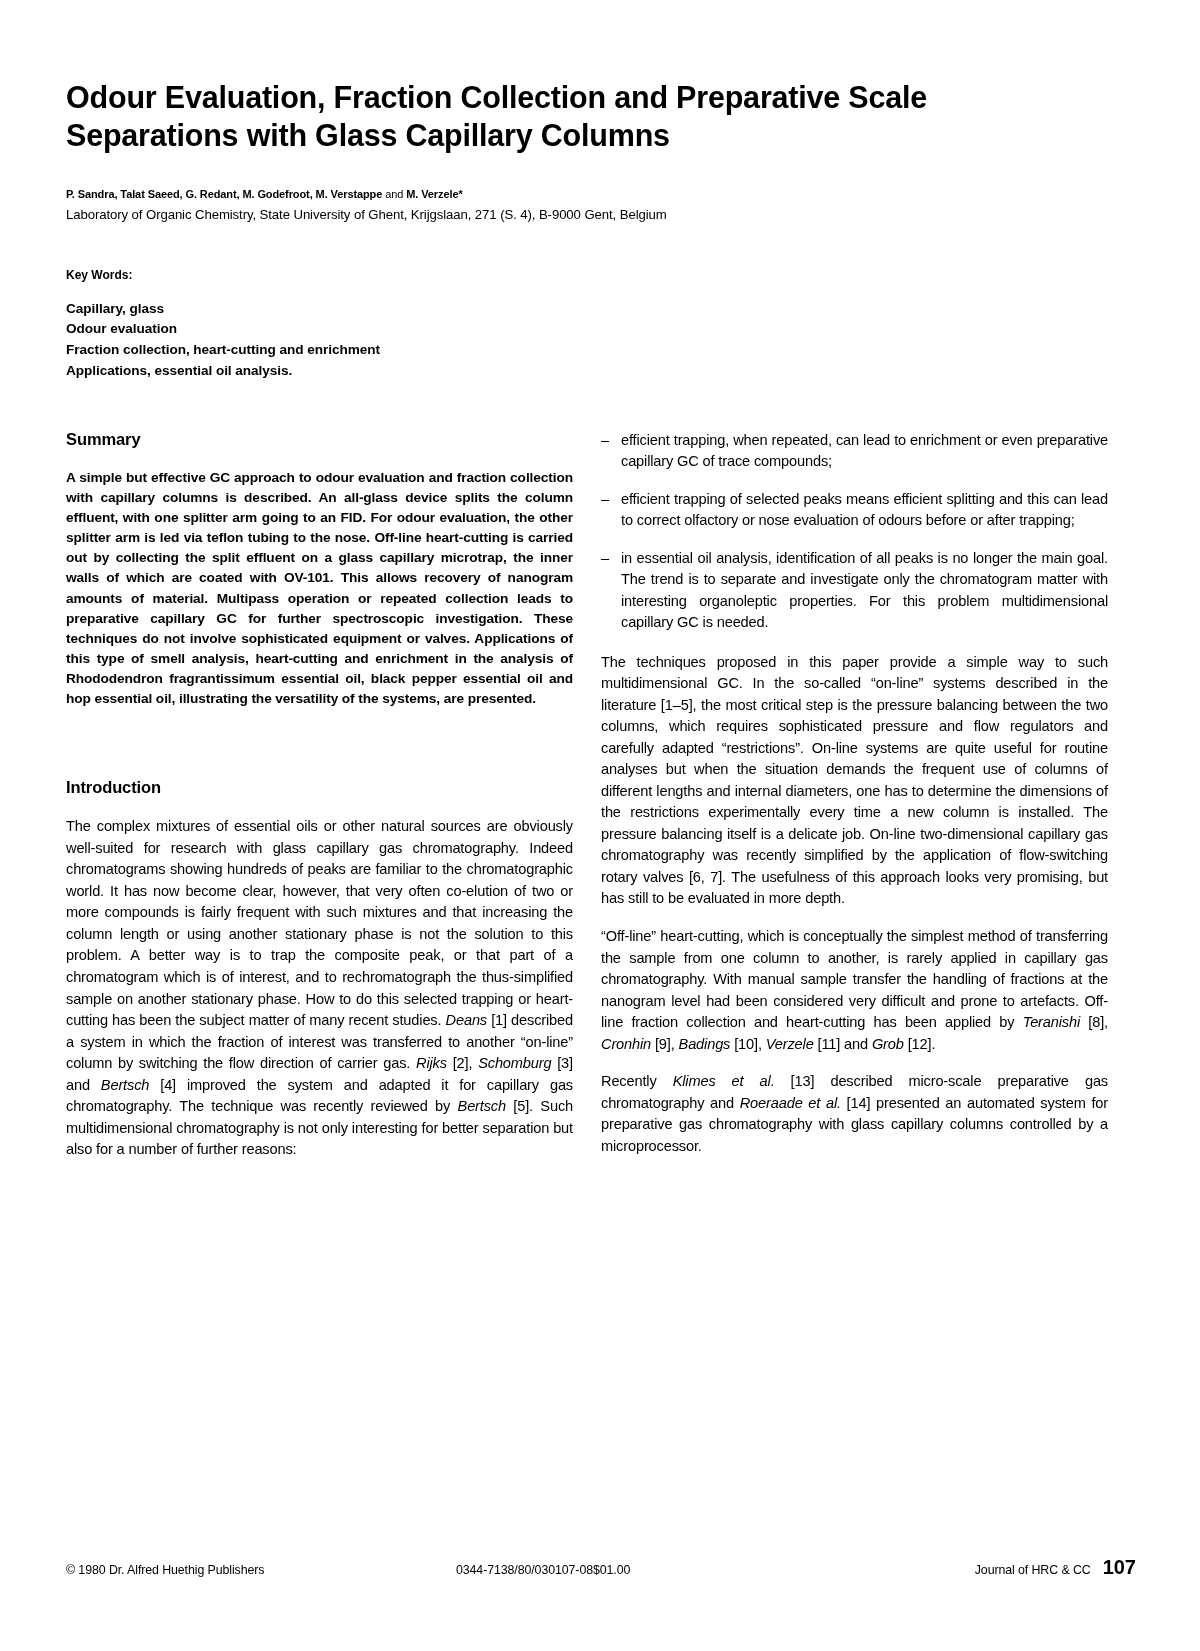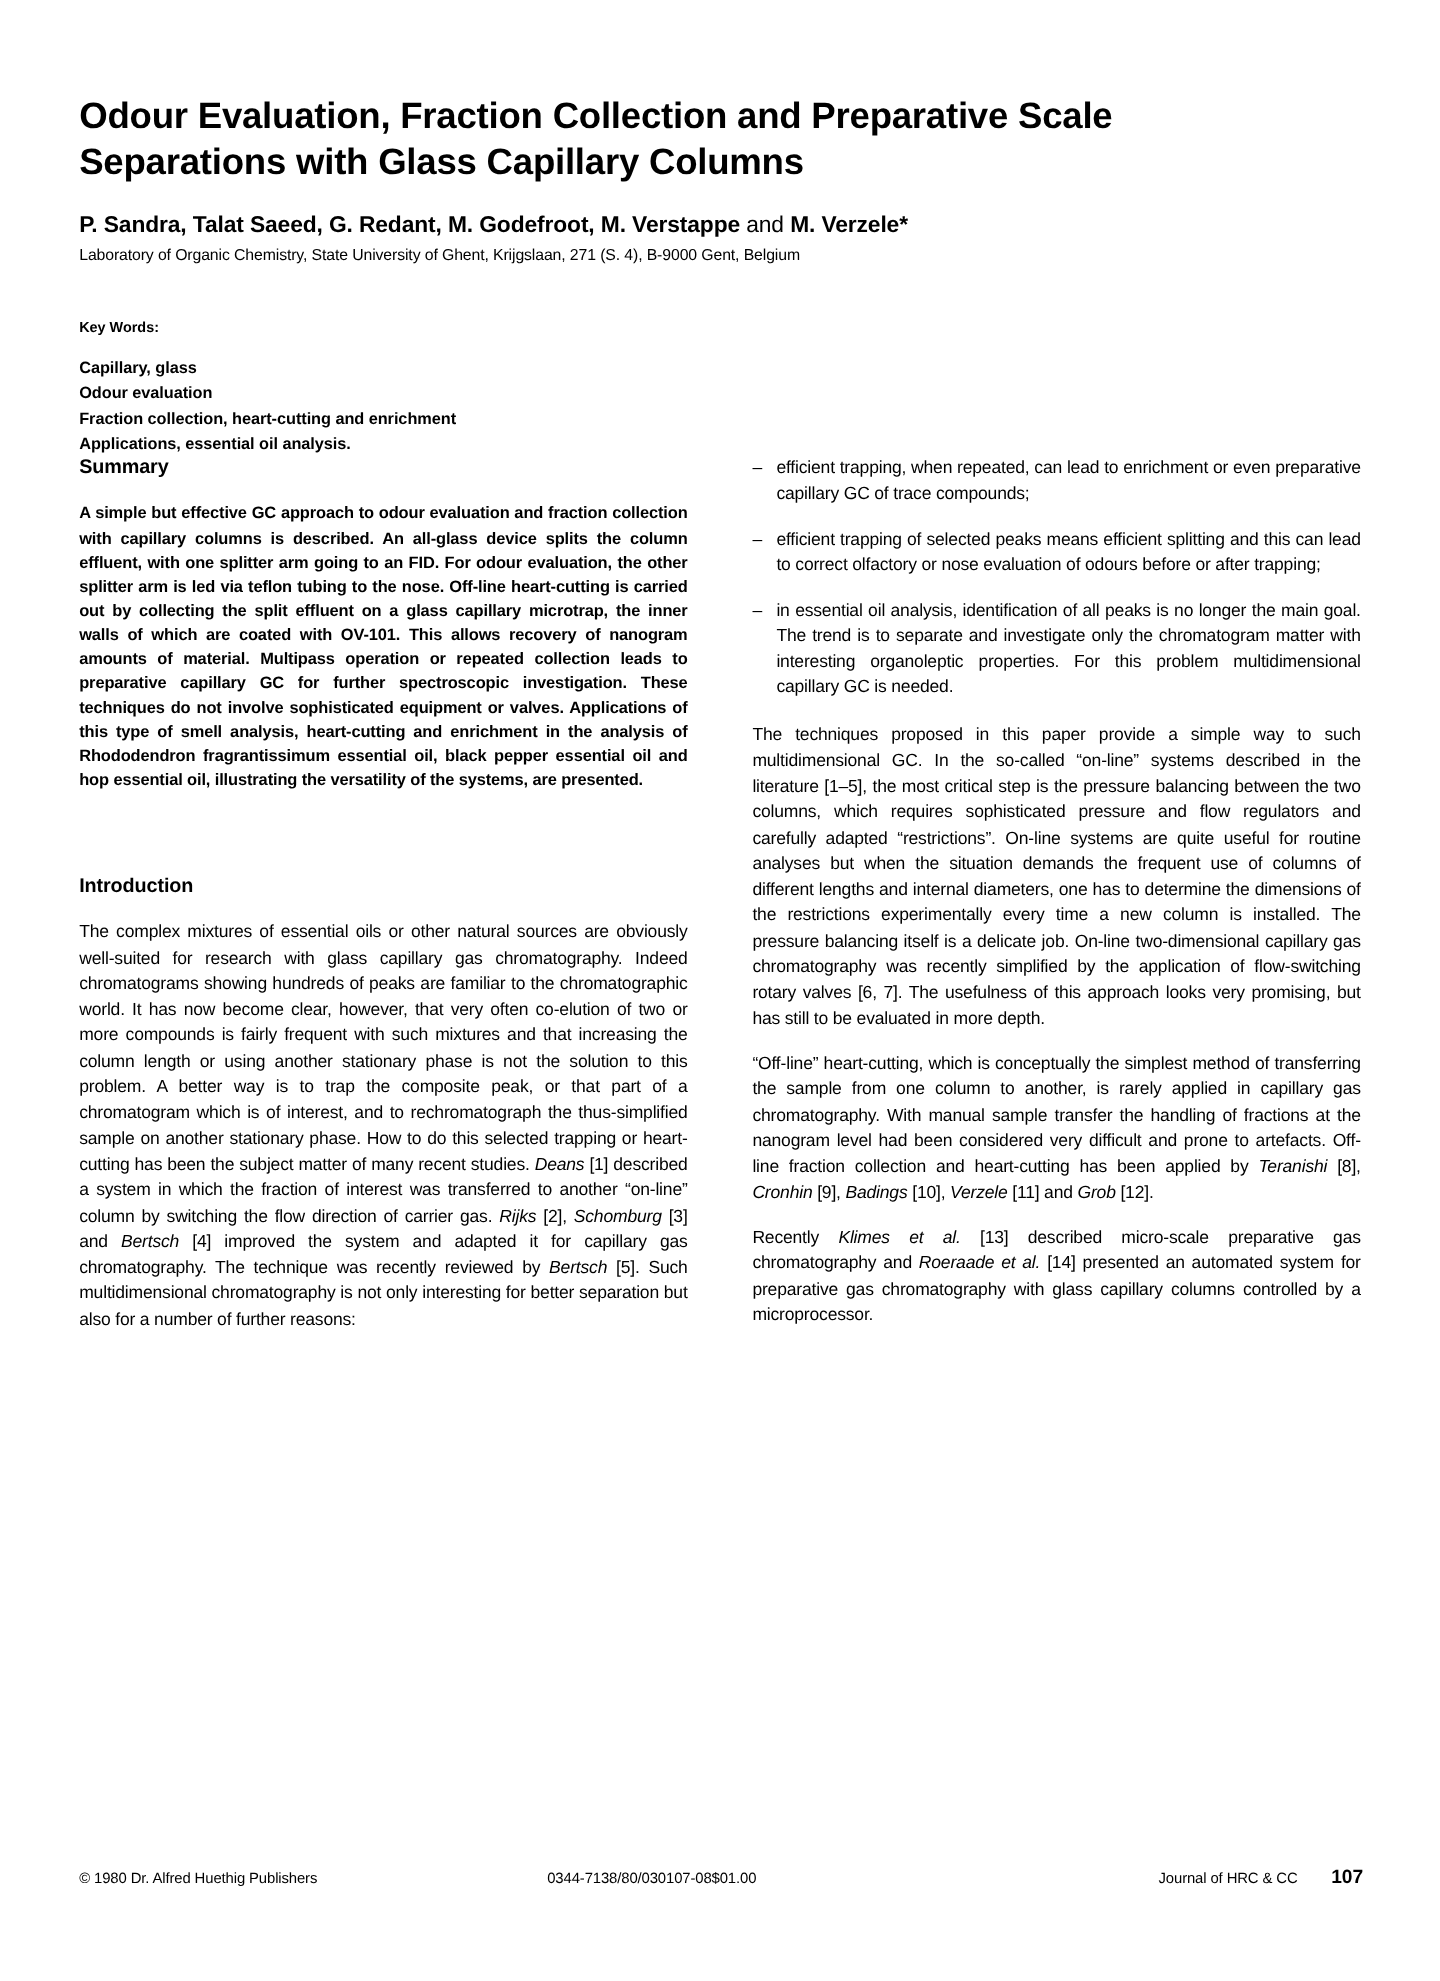--- a/index.html
+++ b/index.html
@@ -36,22 +36,22 @@
     font-size: 30.5px;
     line-height: 1.26;
     font-weight: bold;
     letter-spacing: -0.2px;
     font-family: "Liberation Sans", sans-serif;
     max-width: 1030px;
   }
 
   
   .authors {
-    margin-top: 20px;
-    font-size: 19px;
+    margin-top: 32px;
+    font-size: 11px;
     font-weight: bold;
     line-height: 1.35;
     letter-spacing: -0.1px;
   }
   .authors .plain {
     font-weight: normal;
   }
   .affiliation {
     margin-top: 4px;
     font-size: 13.2px;
@@ -75,22 +75,23 @@
     padding: 0;
     font-size: 13.6px;
     font-weight: bold;
     line-height: 1.53;
     letter-spacing: -0.05px;
   }
 
   
   .columns {
     position: relative;
+    margin-top: 48px;
     display: flex;
-    gap: 54px;
+    gap: 28px;
   }
   .col {
     width: 507px;
   }
   .col-left { padding-top: 0; }
   .col-right { padding-top: 0; }
 
   h2.section {
     font-size: 16.5px;
     font-weight: bold;
@@ -155,23 +156,23 @@
     letter-spacing: -0.1px;
   }
   .footer .f-left { width: 390px; }
   .footer .f-mid { width: 360px; text-align: left; }
   .footer .f-right {
     flex: 1;
     text-align: right;
     white-space: nowrap;
   }
   .footer .pageno {
-    font-size: 16px;
-    font-weight: bold;
-    margin-left: 28px;
+    font-size: 20px;
+    font-weight: bold;
+    margin-left: 12px;
     letter-spacing: 0;
   }
 </style>
 </head>
 <body>
 
 <div class="page">
   <div class="content">
 
     <h1 class="title">Odour Evaluation, Fraction Collection and Preparative Scale Separations with Glass Capillary Columns</h1>

